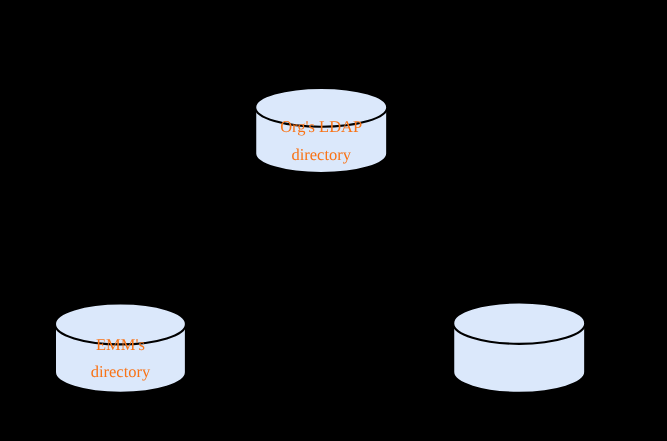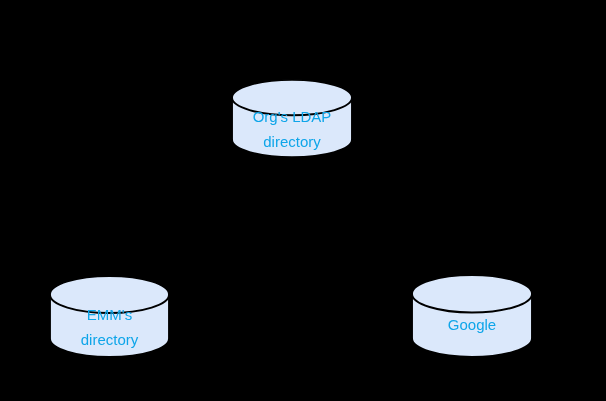--- a/index.html
+++ b/index.html
@@ -26,25 +26,26 @@
   }
   .cyl-body, .cyl-top {
     stroke: #000000;
     stroke-width: 2;
   }
   .node-label {
     position: absolute;
     left: 0;
     width: 100%;
     text-align: center;
-    color: #0ea5e9;
+    color: #f97316;
     font-size: 15px;
     line-height: 25px;
     white-space: pre-line;
     pointer-events: none;
+    font-family: Liberation Serif, serif;
   }
   
   #node-ldap   { left: 230px; top: 78px;  width: 124px; height: 82px; }
   #node-emm    { left: 48px;  top: 274px; width: 123px; height: 86px; }
   #node-google { left: 410px; top: 273px; width: 124px; height: 87px; }
   #node-ldap   .node-label { top: 26px; }
   #node-emm    .node-label { top: 28px; }
   #node-google .node-label { top: 39px; }
 </style>
 </head>
@@ -68,16 +69,15 @@
     </svg>
     <div class="node-label">EMM's
 directory</div>
   </div>
 
   <div class="node" id="node-google">
     <svg width="124" height="87" viewBox="0 0 126 88" preserveAspectRatio="none">
       <path class="cyl-body" d="M 2 21 V 66 A 61 19 0 0 0 124 66 V 21" fill="#dbe8fb"></path>
       <ellipse class="cyl-top" cx="63" cy="21" rx="61" ry="19" fill="#dbe8fb"></ellipse>
     </svg>
-    <div class="node-label">Google</div>
   </div>
 
 </div>
 
 </body></html>

